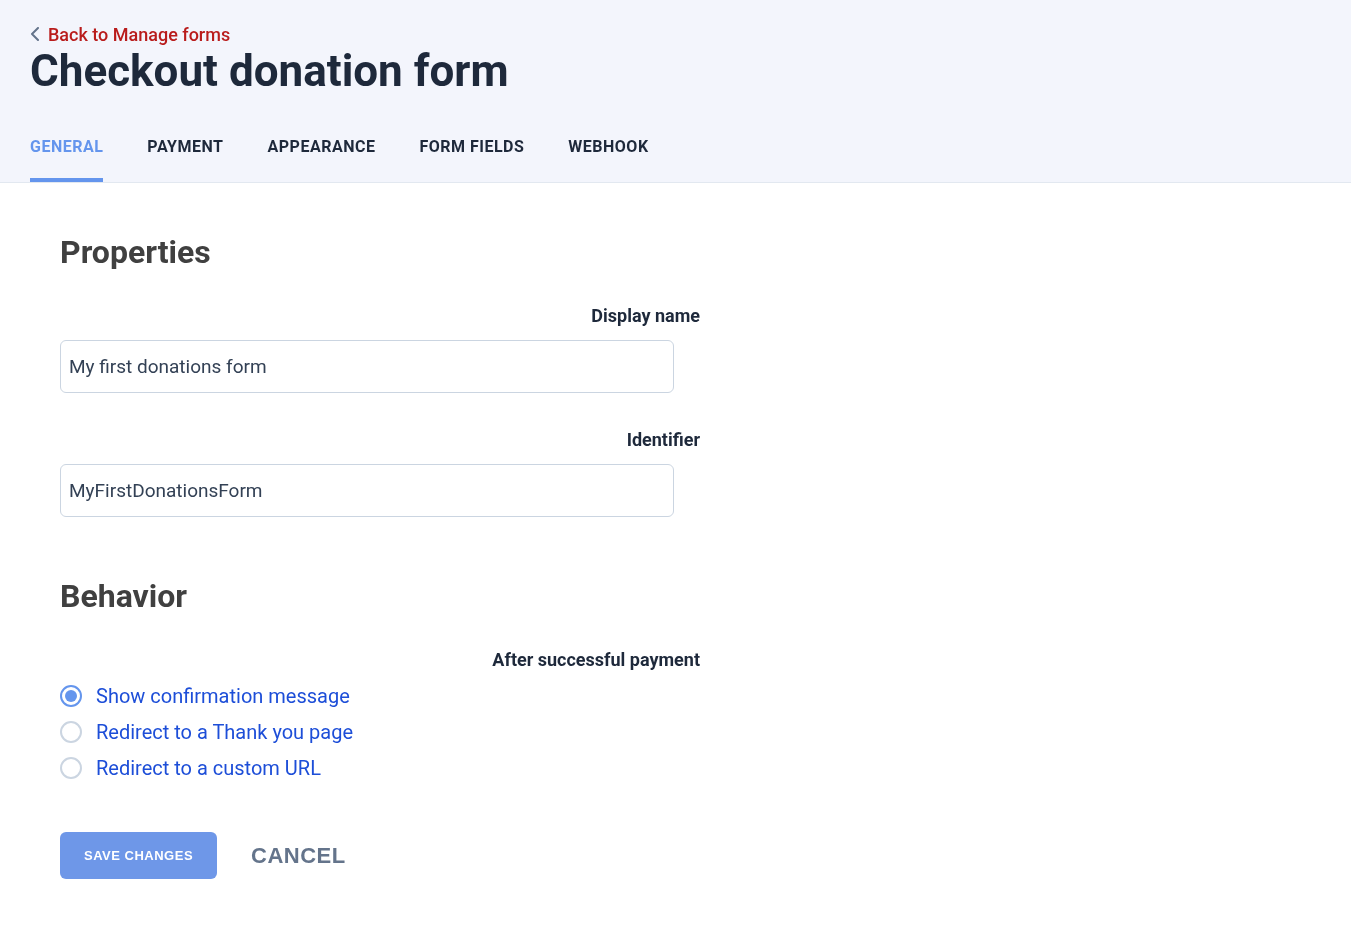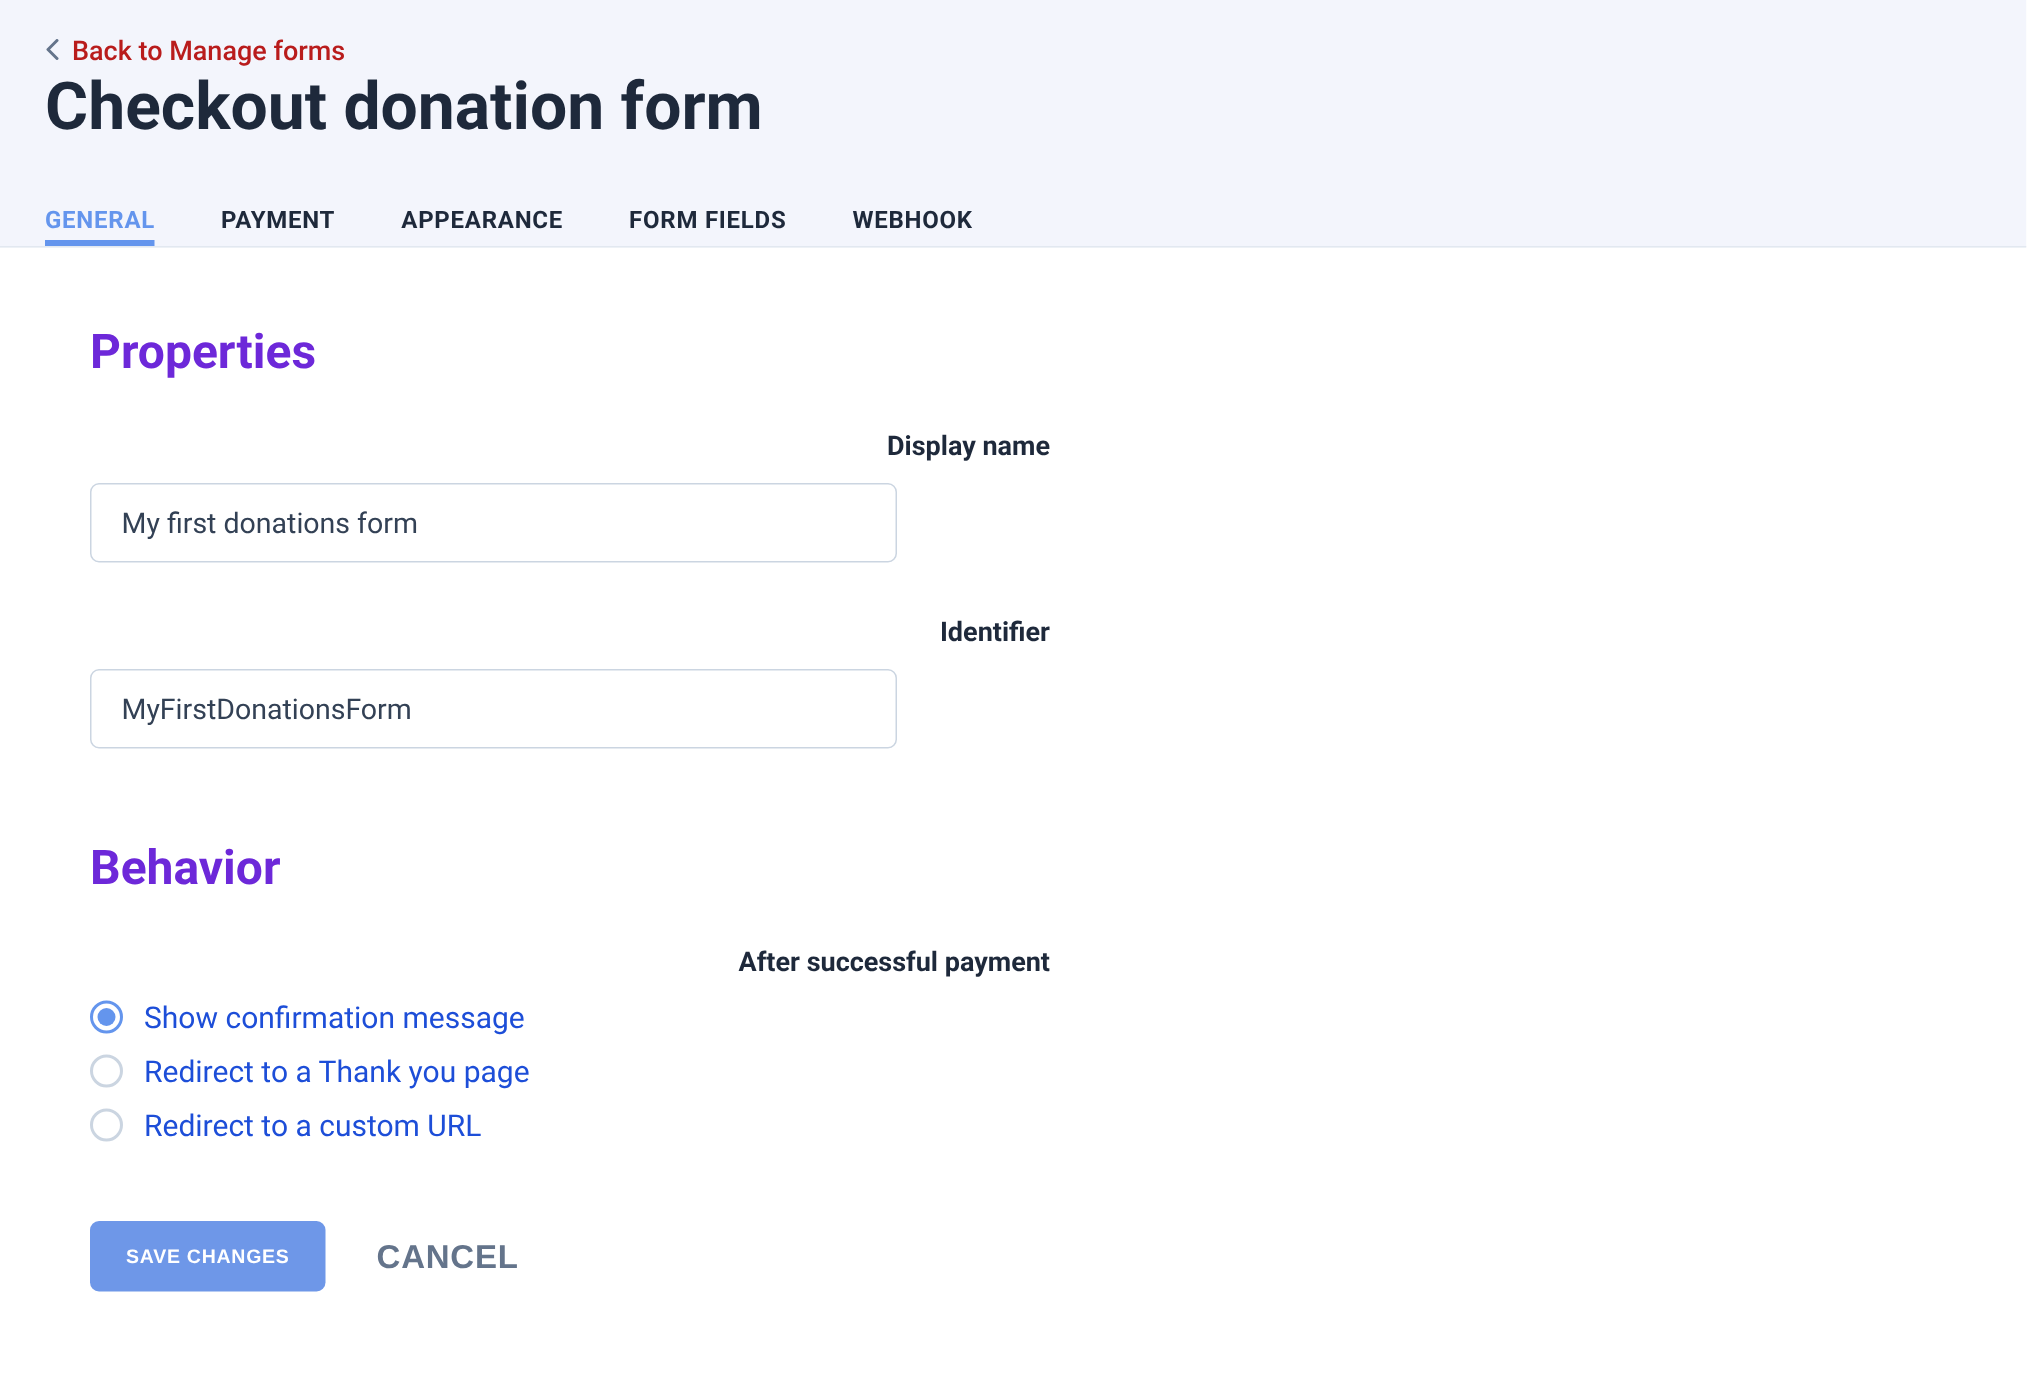--- a/index.html
+++ b/index.html
@@ -39,53 +39,53 @@
     }
     .tabs {
       display: flex;
       gap: 44px;
     }
     .tab {
       font-size: 16px;
       font-weight: 700;
       letter-spacing: 0.5px;
       color: #1e293b;
-      padding-bottom: 4px;
+      padding-bottom: 22px;
       cursor: pointer;
       border-bottom: 4px solid transparent;
       text-transform: uppercase;
     }
     .tab.active {
       color: #6495ed;
       border-bottom-color: #6495ed;
     }
     .content {
       padding: 50px 60px;
       max-width: 760px;
     }
     .section-title {
       font-size: 32px;
       font-weight: 700;
-      color: #6d28d9;
+      color: #404040;
       margin-bottom: 34px;
     }
     .field-group {
       margin-bottom: 36px;
     }
     .field-label {
       font-size: 18px;
       font-weight: 700;
       color: #1e293b;
       margin-bottom: 14px;
       display: block;
       text-align: right;
     }
     .text-input {
-      width: 538px;
-      padding: 14px 20px;
+      width: 614px;
+      padding: 14px 8px;
       font-size: 19px;
       color: #334155;
       border: 1px solid #cbd5e1;
       border-radius: 6px;
       background: #fff;
       font-family: inherit;
     }
     .section-title.behavior {
       margin-top: 60px;
     }

